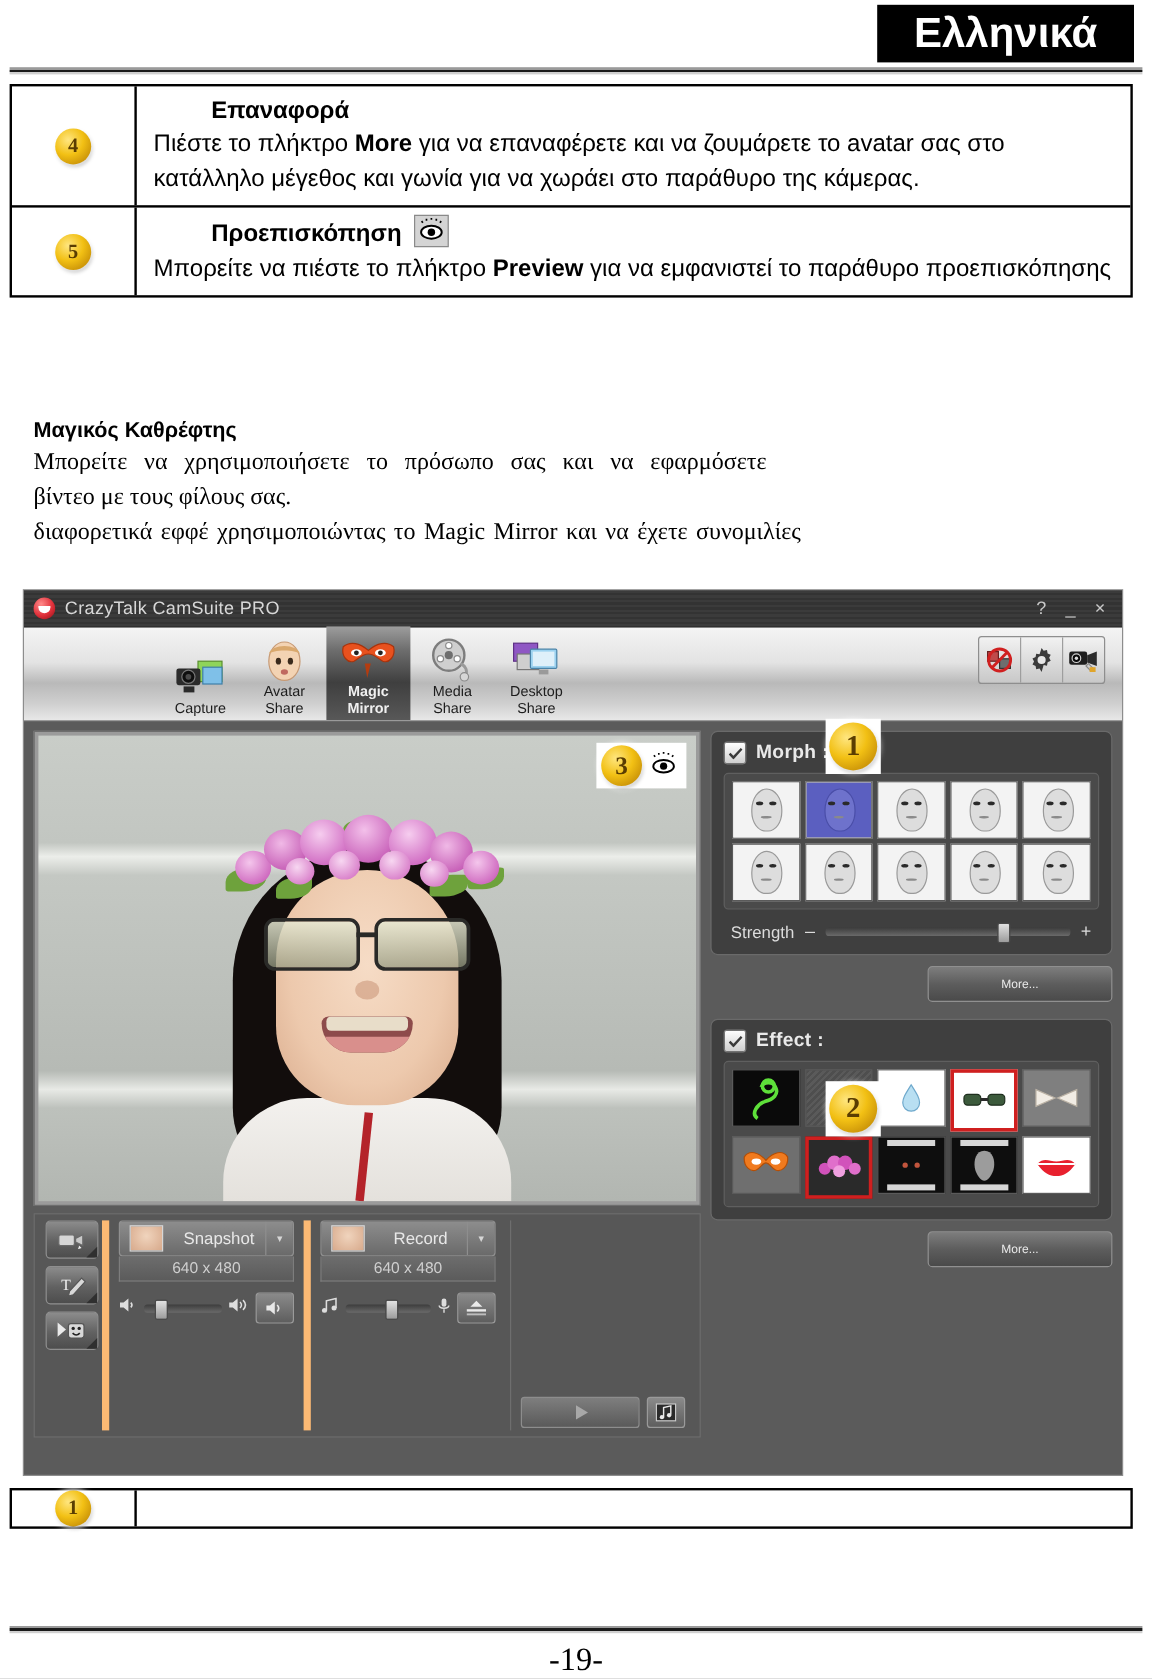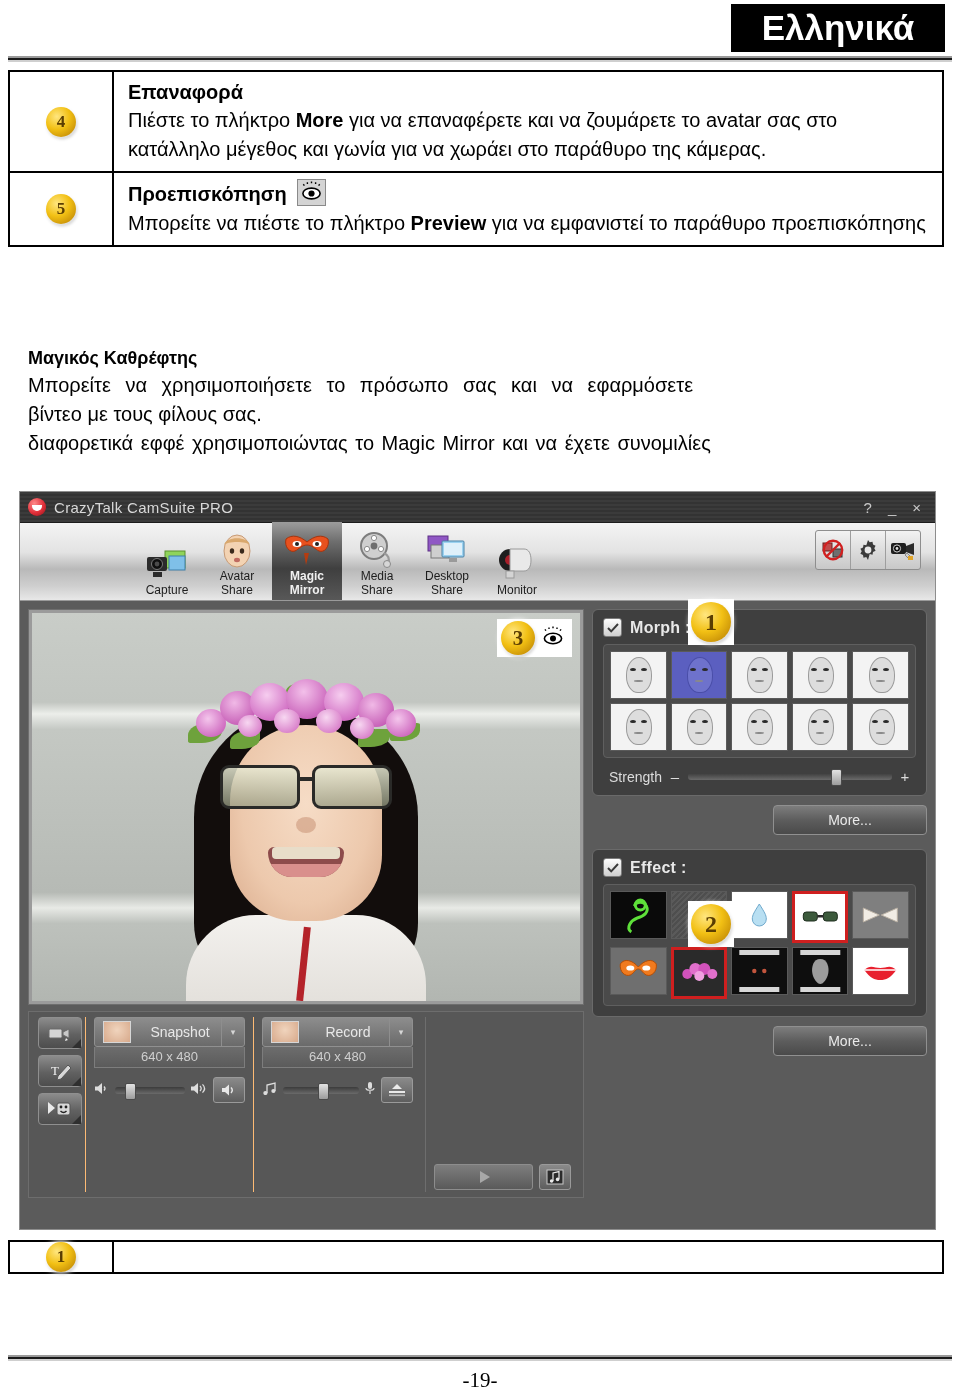--- a/index.html
+++ b/index.html
@@ -38,32 +38,32 @@
     background:radial-gradient(circle at 36% 32%,#ffe680 0%,#f2c014 45%,#c99208 80%,#8a6304 100%);
     box-shadow:0 0 5px 2px rgba(255,255,255,.85), 1px 2px 3px rgba(0,0,0,.35);
     color:#5a3d02;font-size:17px;font-weight:700;
     display:flex;align-items:center;justify-content:center;
     font-family:"Liberation Serif", serif;
   }
   .itext-cell{
     flex:1 1 auto;padding:6px 10px 8px 14px;box-sizing:border-box;
     font-size:20px;line-height:1.42;
   }
-  .itext-cell .ttl{font-weight:700;display:block;}
+  .itext-cell .ttl{font-weight:700;display:block;margin-left:48px;}
   .eye-chip{
     display:inline-block;vertical-align:-5px;margin-left:10px;
     width:27px;height:25px;background:#d4d4d4;border:1px solid #8a8a8a;
     position:relative;
   }
   .eye-chip svg{position:absolute;left:2px;top:1px;}
 
   
   .mm-block{position:absolute;left:28px;top:348px;width:910px;}
   .mm-title{font-size:18px;font-weight:700;margin-bottom:2px;}
-  .mm-par{font-size:20px;line-height:1.44;text-align:justify;}
+  .mm-par{font-size:20px;line-height:1.44;text-align:justify;font-family:Liberation Serif, serif;}
   .mm-par span{display:block;}
 
   
   .app{
     position:absolute;left:20px;top:492px;width:915px;height:737px;
     background:#5b5b5b;box-shadow:0 0 0 1px #8d8d8d;
     font-family:"Liberation Sans", sans-serif;
   }
   .titlebar{
     height:31px;
@@ -180,21 +180,21 @@
     width:42px;height:30px;border-radius:4px;
     background:linear-gradient(to bottom,#8c8c8c,#616161 55%,#4d4d4d);
     border:1px solid #8f8f8f;display:flex;align-items:center;justify-content:center;
     position:relative;
   }
   .sq-btn:after{
     content:"";position:absolute;right:0;bottom:0;border-style:solid;
     border-width:0 0 9px 9px;border-color:transparent transparent #2f2f2f transparent;
   }
   .ctrl-group{
-    flex:1;border-left:1px solid #fdba74;padding:0 8px;box-sizing:border-box;
+    flex:1;border-left:6px solid #fdba74;padding:0 8px;box-sizing:border-box;
     display:flex;flex-direction:column;gap:5px;
   }
   .cap-btn{
     height:28px;display:flex;align-items:center;
     background:linear-gradient(to bottom,#8d8d8d,#6a6a6a);
     border:1px solid #909090;border-radius:3px;overflow:hidden;
   }
   .cap-thumb{
     width:26px;height:20px;margin:0 8px;border:1px solid #d6d6d6;
     background:radial-gradient(circle at 50% 40%,#f0d4bd,#d7a98b);
@@ -252,42 +252,42 @@
   }
   .th{height:46px;background:#efefef;border:1px solid #5a5a5a;position:relative;overflow:hidden;}
   .th.sel{border:3px solid #cf1f1f;}
   .strength-row{display:flex;align-items:center;gap:8px;margin-top:10px;padding:0 6px;}
   .strength-lbl{color:#dcdcdc;font-size:14px;}
   .pm{color:#dcdcdc;font-size:15px;width:10px;text-align:center;}
   .more-row{display:flex;justify-content:flex-end;margin-top:9px;}
   .more-btn{
     width:152px;height:28px;border-radius:4px;
     background:linear-gradient(to bottom,#7d7d7d,#5d5d5d 50%,#4a4a4a);
-    border:1px solid #909090;color:#eaeaea;font-size:14px;
+    border:1px solid #909090;color:#eaeaea;font-size:10px;
     display:flex;align-items:center;justify-content:center;
   }
   .coin-overlay{
     position:absolute;background:#fff;display:flex;align-items:center;justify-content:center;
     width:46px;height:46px;z-index:5;
   }
   .coin-overlay .coin{width:40px;height:40px;font-size:24px;}
 
   
   .fthumb{position:absolute;inset:0;background:#f3f3f3;}
   .fthumb .fh{position:absolute;left:28%;top:10%;width:44%;height:74%;
     background:#ddd;border-radius:50% 50% 46% 46%;border:1px solid #9a9a9a;}
   .fthumb .fe{position:absolute;top:34%;width:11%;height:7%;background:#2a2a2a;border-radius:50%;}
   .fthumb .fe.l{left:34%;} .fthumb .fe.r{right:34%;}
   .fthumb .fm{position:absolute;left:42%;top:60%;width:16%;height:5%;background:#8a8a8a;border-radius:40%;}
   .fthumb.blue{background:#5b5fc0;}
   .fthumb.blue .fh{background:#6e72cc;border-color:#4a4ea8;}
 
   .footer-page{
     position:absolute;left:0;top:1368px;width:960px;text-align:center;
-    font-size:21px;font-family:"Liberation Serif", serif;
+    font-size:27px;font-family:"Liberation Serif", serif;
   }
 </style>
 </head>
 <body>
 
 <div class="lang-badge">Ελληνικά</div>
 <div class="hrule top"></div>
 
 <div class="itable" style="top:70px;">
 
@@ -416,31 +416,20 @@
           <rect x="16" y="8" width="22" height="16" rx="1" fill="#9cd2f0" stroke="#4a83a8"></rect>
           <rect x="18" y="10" width="18" height="12" fill="#dff0fa"></rect>
           <rect x="23" y="25" width="8" height="4" fill="#9a9a9a"></rect>
         </svg>
       </div>
       <div class="tb-label">
         <span>Desktop</span><br><span>Share</span>
       </div>
     </div>
 
-    <div class="tb-item">
-      <div class="tb-icon">
-        <svg width="42" height="34" viewBox="0 0 42 34">
-          <ellipse cx="14" cy="13" rx="11" ry="11" fill="#1e1e1e"></ellipse>
-          <ellipse cx="14" cy="13" rx="5" ry="5" fill="#a81f2a"></ellipse>
-          <path d="M14 2h14c5 0 7 5 7 11s-2 11-7 11H14z" fill="#e9e9e9" stroke="#9a9a9a"></path>
-          <rect x="10" y="24" width="8" height="7" fill="#d4d4d4" stroke="#9a9a9a"></rect>
-        </svg>
-      </div>
-      <div class="tb-label"><span>Monitor</span></div>
-    </div>
 
     <div class="tb-right">
       <div class="rb">
         <svg width="24" height="22" viewBox="0 0 24 22">
           <rect x="2" y="4" width="9" height="8" fill="#c04a4a" stroke="#6a2020"></rect>
           <rect x="12" y="10" width="9" height="8" fill="#6e6e6e" stroke="#333"></rect>
           <circle cx="12" cy="11" r="9.2" fill="none" stroke="#d02020" stroke-width="2.4"></circle>
           <line x1="5" y1="18" x2="19" y2="4" stroke="#d02020" stroke-width="2.4"></line>
         </svg>
       </div>

